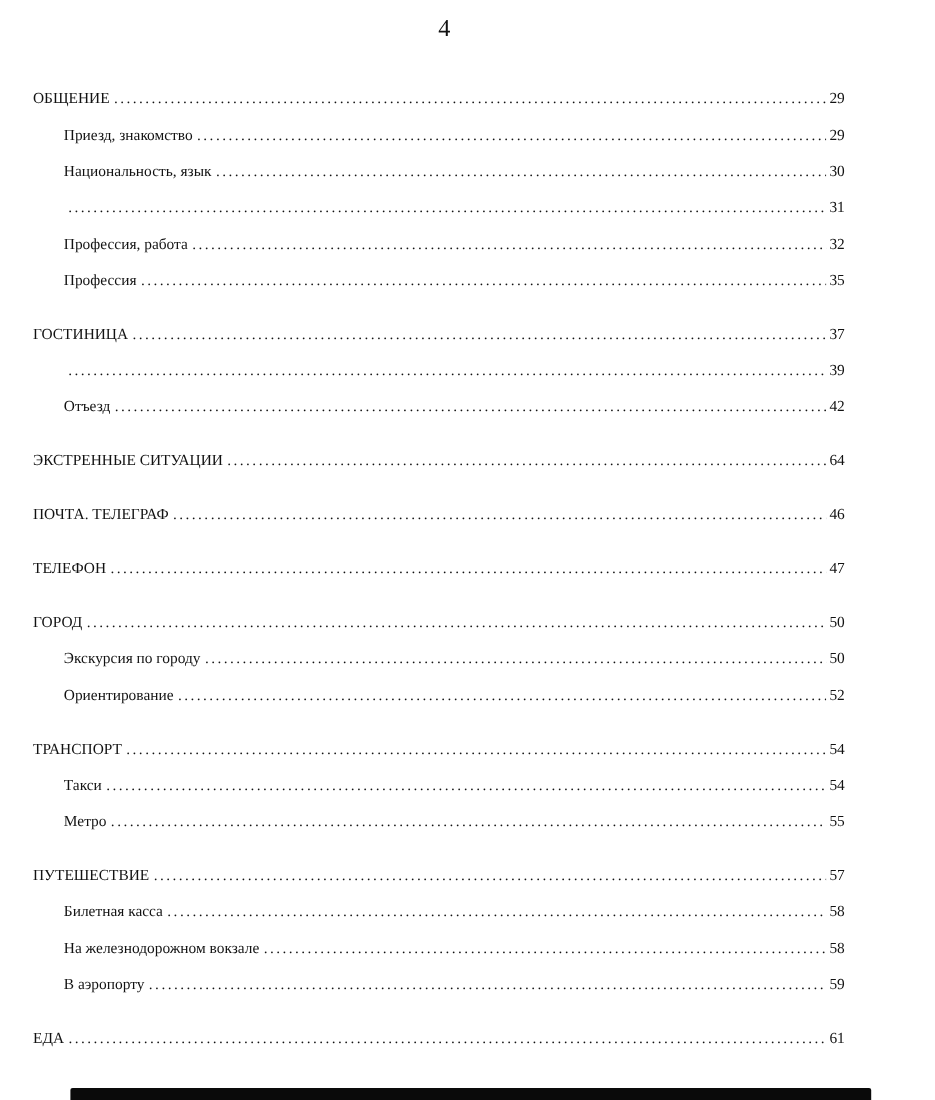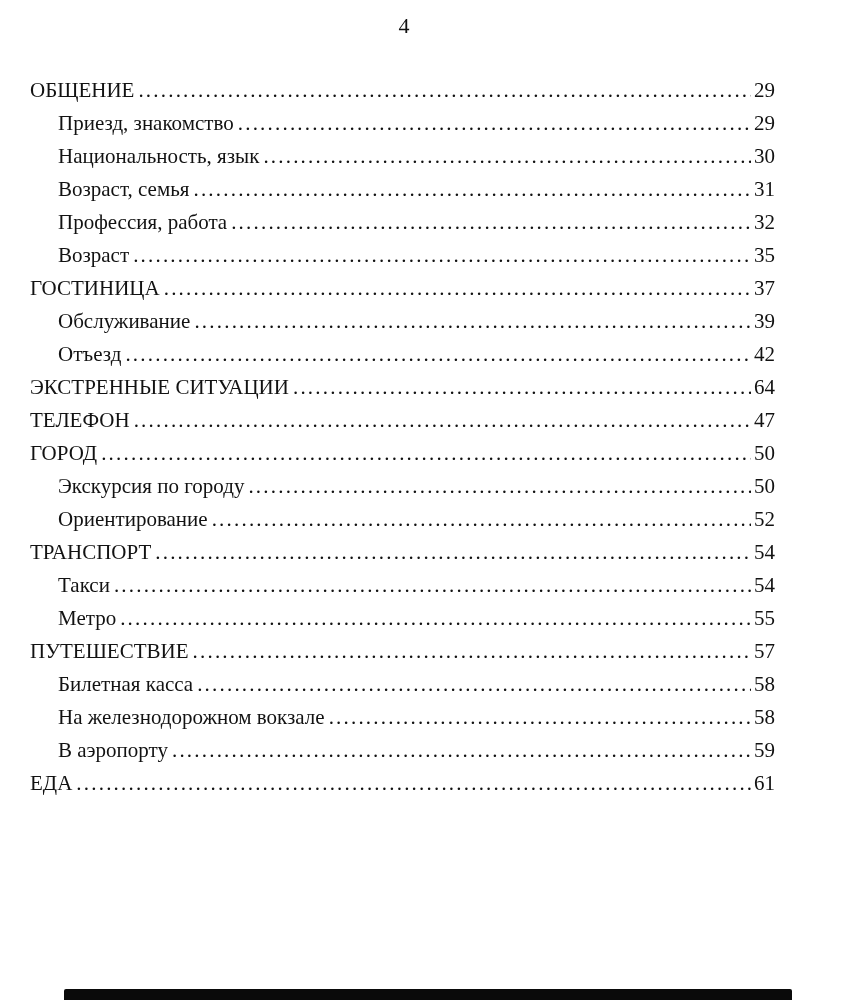--- a/index.html
+++ b/index.html
@@ -24,28 +24,29 @@
   .page-number {
     text-align: center;
     font-size: 22px;
     line-height: 26px;
     padding-top: 13px;
   }
   .toc {
     margin-top: 35px;
   }
   .toc-section {
+    margin-top: 16px;
   }
   .toc-section:first-child {
     margin-top: 0;
   }
   .toc-row {
     display: flex;
     align-items: baseline;
-    font-size: 21px;
+    font-size: 14px;
     line-height: 33px;
   }
   .toc-row.sub {
     padding-left: 28px;
     font-family: Liberation Serif, serif;
   }
   .toc-title {
     white-space: nowrap;
     flex: 0 0 auto;
   }
@@ -93,57 +94,62 @@
           <span class="toc-title">Приезд, знакомство</span>
           <span class="dots"></span>
           <span class="toc-page">29</span>
         </div>
         <div class="toc-row sub">
           <span class="toc-title">Национальность, язык</span>
           <span class="dots"></span>
           <span class="toc-page">30</span>
         </div>
         <div class="toc-row sub">
-          <span class="toc-title">Возраст, семья</span>
           <span class="dots"></span>
           <span class="toc-page">31</span>
         </div>
         <div class="toc-row sub">
           <span class="toc-title">Профессия, работа</span>
           <span class="dots"></span>
           <span class="toc-page">32</span>
         </div>
         <div class="toc-row sub">
-          <span class="toc-title">Возраст</span>
+          <span class="toc-title">Профессия</span>
           <span class="dots"></span>
           <span class="toc-page">35</span>
         </div>
       </div>
       <div class="toc-section">
         <div class="toc-row top">
           <span class="toc-title">ГОСТИНИЦА</span>
           <span class="dots"></span>
           <span class="toc-page">37</span>
         </div>
         <div class="toc-row sub">
-          <span class="toc-title">Обслуживание</span>
           <span class="dots"></span>
           <span class="toc-page">39</span>
         </div>
         <div class="toc-row sub">
           <span class="toc-title">Отъезд</span>
           <span class="dots"></span>
           <span class="toc-page">42</span>
         </div>
       </div>
       <div class="toc-section">
         <div class="toc-row top">
           <span class="toc-title">ЭКСТРЕННЫЕ СИТУАЦИИ</span>
           <span class="dots"></span>
           <span class="toc-page">64</span>
+        </div>
+      </div>
+      <div class="toc-section">
+        <div class="toc-row top">
+          <span class="toc-title">ПОЧТА. ТЕЛЕГРАФ</span>
+          <span class="dots"></span>
+          <span class="toc-page">46</span>
         </div>
       </div>
       <div class="toc-section">
         <div class="toc-row top">
           <span class="toc-title">ТЕЛЕФОН</span>
           <span class="dots"></span>
           <span class="toc-page">47</span>
         </div>
       </div>
       <div class="toc-section">

